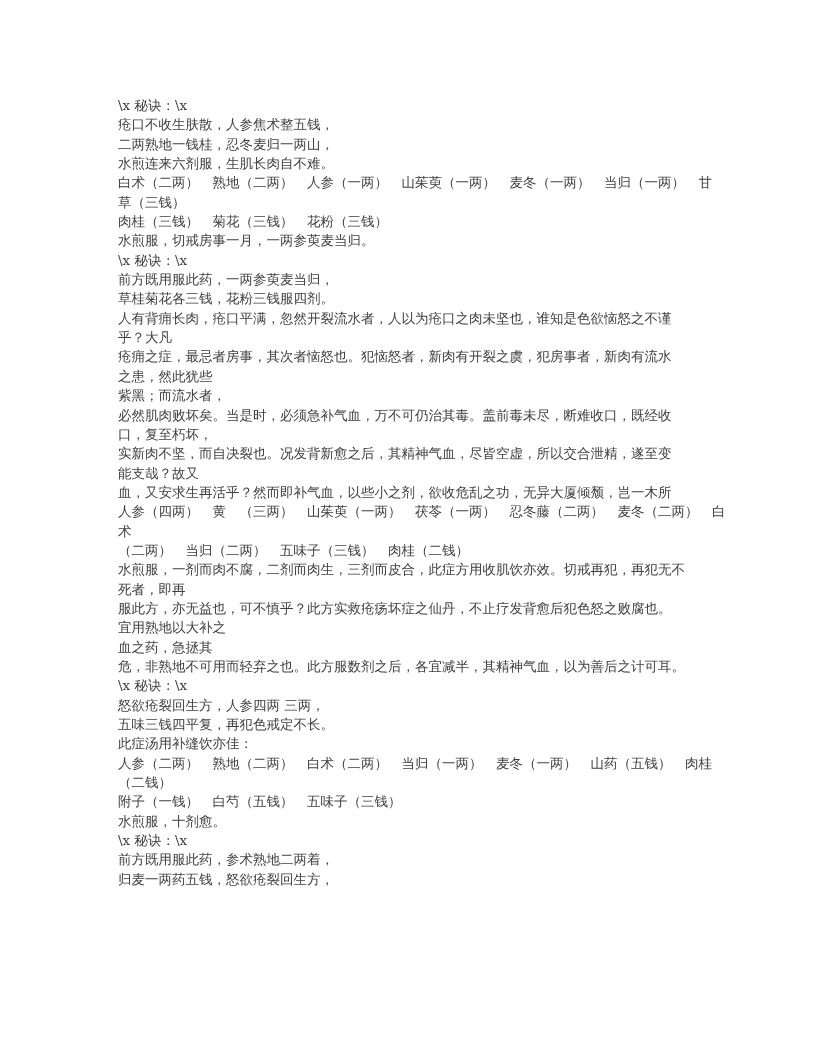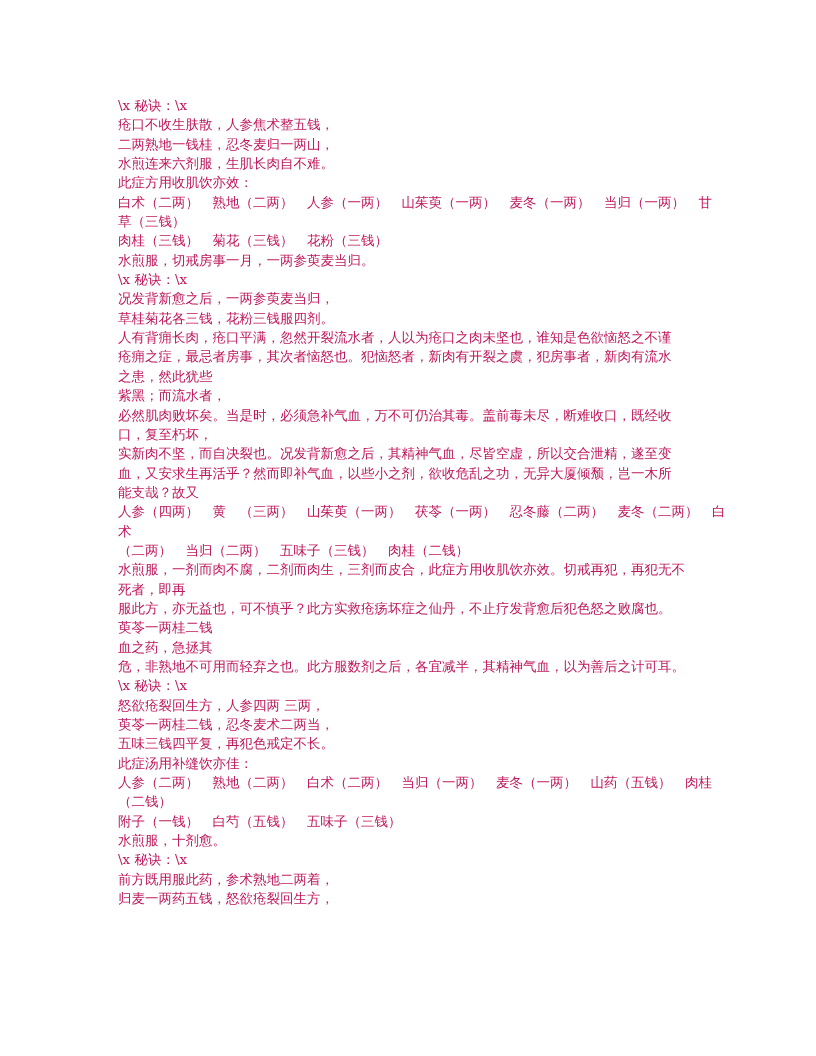--- a/index.html
+++ b/index.html
@@ -5,61 +5,60 @@
   html, body { margin: 0; padding: 0; background: #ffffff; }
   body { width: 816px; height: 1056px; position: relative; overflow: hidden; }
   .page {
     position: absolute;
     left: 118px;
     top: 96px;
     width: 584px;
     font-family: "DejaVu Serif", "Liberation Serif", serif;
     font-size: 13.5px;
     line-height: 19.35px;
-    color: #be185d;
+    color: #404040;
   }
   .line { white-space: nowrap; height: 19.35px; }
 </style>
 </head>
 <body>
 
 <div class="page">
   <div class="line">\x 秘诀：\x</div>
   <div class="line">疮口不收生肤散，人参焦术整五钱，</div>
   <div class="line">二两熟地一钱桂，忍冬麦归一两山，</div>
   <div class="line">水煎连来六剂服，生肌长肉自不难。</div>
-  <div class="line">此症方用收肌饮亦效：</div>
   <div class="line">白术（二两）　熟地（二两）　人参（一两）　山茱萸（一两）　麦冬（一两）　当归（一两）　甘</div>
   <div class="line">草（三钱）</div>
   <div class="line">肉桂（三钱）　菊花（三钱）　花粉（三钱）</div>
   <div class="line">水煎服，切戒房事一月，一两参萸麦当归。</div>
   <div class="line">\x 秘诀：\x</div>
-  <div class="line">况发背新愈之后，一两参萸麦当归，</div>
+  <div class="line">前方既用服此药，一两参萸麦当归，</div>
   <div class="line">草桂菊花各三钱，花粉三钱服四剂。</div>
   <div class="line">人有背痈长肉，疮口平满，忽然开裂流水者，人以为疮口之肉未坚也，谁知是色欲恼怒之不谨</div>
+  <div class="line">乎？大凡</div>
   <div class="line">疮痈之症，最忌者房事，其次者恼怒也。犯恼怒者，新肉有开裂之虞，犯房事者，新肉有流水</div>
   <div class="line">之患，然此犹些</div>
   <div class="line">紫黑；而流水者，</div>
   <div class="line">必然肌肉败坏矣。当是时，必须急补气血，万不可仍治其毒。盖前毒未尽，断难收口，既经收</div>
   <div class="line">口，复至朽坏，</div>
   <div class="line">实新肉不坚，而自决裂也。况发背新愈之后，其精神气血，尽皆空虚，所以交合泄精，遂至变</div>
+  <div class="line">能支哉？故又</div>
   <div class="line">血，又安求生再活乎？然而即补气血，以些小之剂，欲收危乱之功，无异大厦倾颓，岂一木所</div>
-  <div class="line">能支哉？故又</div>
   <div class="line">人参（四两）　黄　（三两）　山茱萸（一两）　茯苓（一两）　忍冬藤（二两）　麦冬（二两）　白</div>
   <div class="line">术</div>
   <div class="line">（二两）　当归（二两）　五味子（三钱）　肉桂（二钱）</div>
   <div class="line">水煎服，一剂而肉不腐，二剂而肉生，三剂而皮合，此症方用收肌饮亦效。切戒再犯，再犯无不</div>
   <div class="line">死者，即再</div>
   <div class="line">服此方，亦无益也，可不慎乎？此方实救疮疡坏症之仙丹，不止疗发背愈后犯色怒之败腐也。</div>
-  <div class="line">萸苓一两桂二钱</div>
+  <div class="line">宜用熟地以大补之</div>
   <div class="line">血之药，急拯其</div>
   <div class="line">危，非熟地不可用而轻弃之也。此方服数剂之后，各宜减半，其精神气血，以为善后之计可耳。</div>
   <div class="line">\x 秘诀：\x</div>
   <div class="line">怒欲疮裂回生方，人参四两 三两，</div>
-  <div class="line">萸苓一两桂二钱，忍冬麦术二两当，</div>
   <div class="line">五味三钱四平复，再犯色戒定不长。</div>
   <div class="line">此症汤用补缝饮亦佳：</div>
   <div class="line">人参（二两）　熟地（二两）　白术（二两）　当归（一两）　麦冬（一两）　山药（五钱）　肉桂</div>
   <div class="line">（二钱）</div>
   <div class="line">附子（一钱）　白芍（五钱）　五味子（三钱）</div>
   <div class="line">水煎服，十剂愈。</div>
   <div class="line">\x 秘诀：\x</div>
   <div class="line">前方既用服此药，参术熟地二两着，</div>
   <div class="line">归麦一两药五钱，怒欲疮裂回生方，</div>
 </div>

